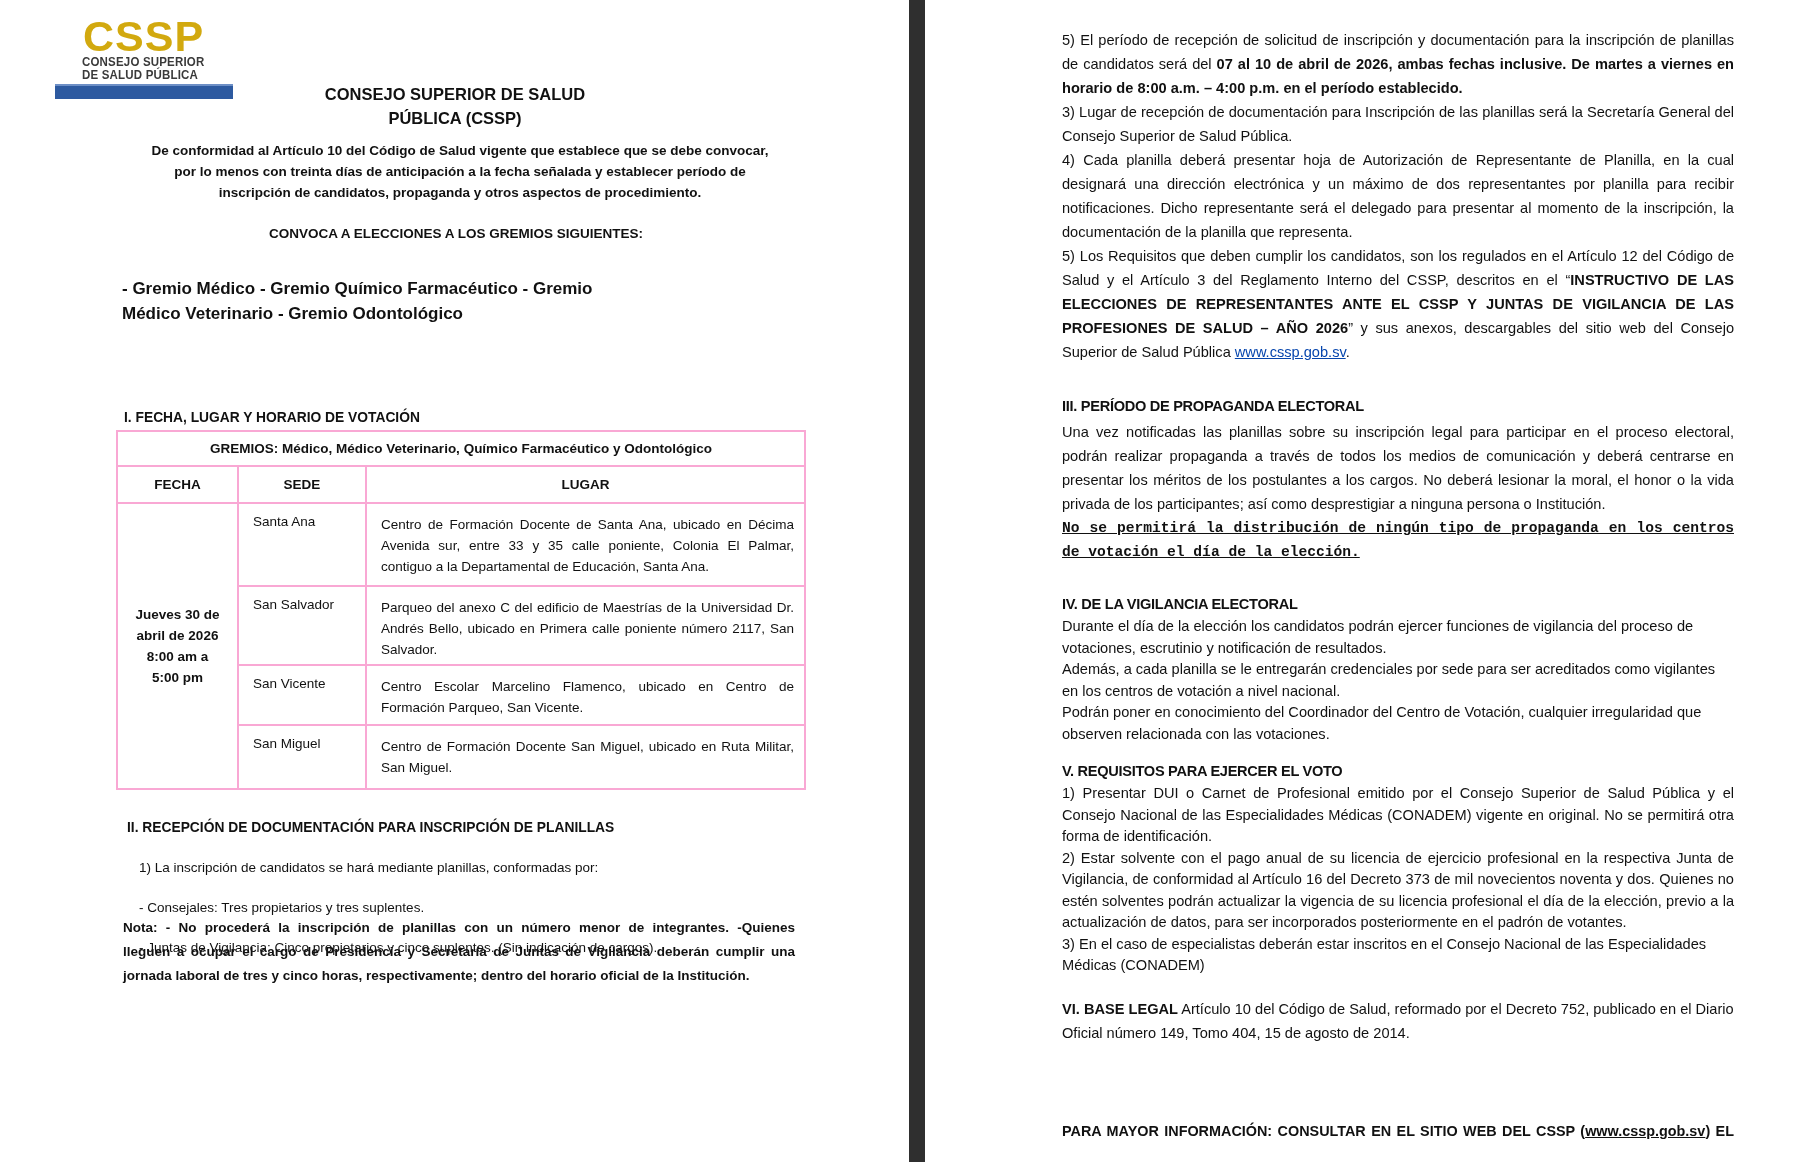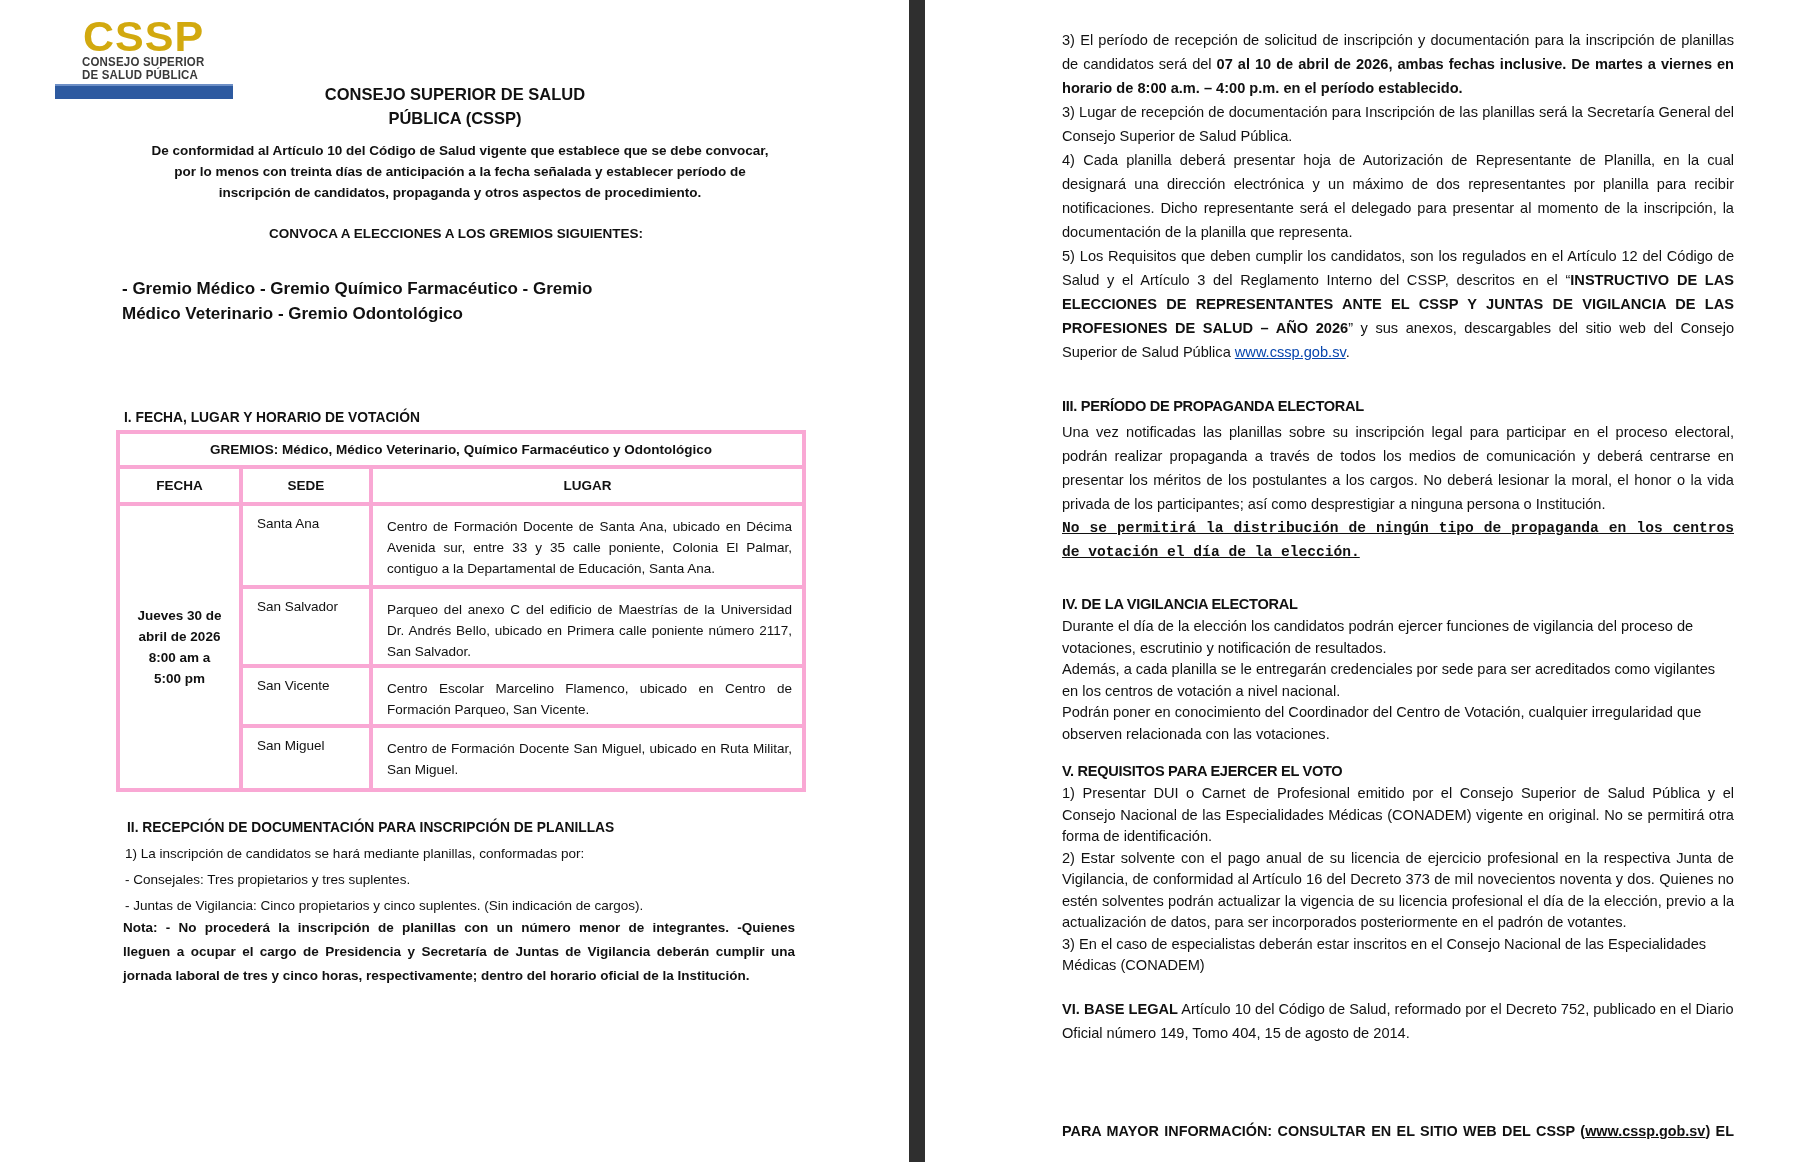--- a/index.html
+++ b/index.html
@@ -28,32 +28,32 @@
   .intro { left:120px; width:680px; font-size:13.5px; line-height:21px; top:140px; }
   .convoca { left:120px; width:672px; font-size:13.5px; top:226px; }
   .gremios { position:absolute; left:122px; width:520px; top:247px; font-size:17px; font-weight:bold; line-height:25px;margin-top:29px; }
   .optar { position:absolute; left:123px; width:672px; top:323px; font-size:13.5px; font-weight:bold; line-height:21px; text-align:justify; }
   .optar span { display:block; }
   .optar .j { text-align-last:justify; }
   .sec-title { position:absolute; font-weight:bold; font-size:13.8px; }
   #sec1 { left:124px; top:410px; }
 
   table.votes { position:absolute; left:116px; top:430px; width:690px; border-collapse:collapse; font-size:13.5px; }
-  table.votes td, table.votes th { border:4px solid #f9a8d4; padding:0; vertical-align:top;margin-top:34px; }
+  table.votes td, table.votes th { border:2px solid #f9a8d4; padding:0; vertical-align:top;margin-top:34px; }
   table.votes th { font-weight:bold; text-align:center; vertical-align:middle; }
   .th-gremios { height:35px; font-weight:bold; }
   .th-cols { height:37px; }
   td.fecha { width:119px; text-align:center; vertical-align:middle !important; font-weight:bold; line-height:21px; }
   td.sede { width:112px; padding:10px 0 0 14px !important; }
   td.lugar { padding:10px 10px 0 14px !important; line-height:21px; text-align:justify; }
   .r1 { height:83px; } .r2 { height:79px; } .r3 { height:60px; } .r4 { height:64px; }
 
   #sec2 { left:127px; top:820px; }
   .left-list { position:absolute; left:123px; width:672px; top:840px; font-size:13.5px; line-height:24px; }
-  .left-list .p { margin:2px; }
+  .left-list .p { margin:16px; }
   .nota { position:absolute; left:123px; width:672px; top:916px; font-size:13.5px; font-weight:bold; line-height:24px; text-align:justify; }
   .nota .j { display:block; text-align-last:justify; }
 
   
   .rt { position:absolute; left:1062px; width:672px; font-family:"Liberation Sans Narrow","Liberation Sans", sans-serif; font-size:14.6px; line-height:24px; text-align:justify; }
   .rt p { margin:0; }
   .rt b { font-weight:bold; }
   .rt a { color:#0645ad; text-decoration:underline; }
   .rh { position:absolute; left:1062px; font-weight:bold; font-size:14.6px; letter-spacing:-0.3px; }
   .u { text-decoration:underline; font-weight:bold;font-family:Liberation Mono, monospace; }
@@ -139,21 +139,21 @@
     <span class="j">lleguen a ocupar el cargo de Presidencia y Secretaría de Juntas de Vigilancia deberán  cumplir una</span>
     <span>jornada laboral de tres y cinco horas, respectivamente; dentro del horario oficial de  la Institución.</span>
   </div>
 </div>
 
 <div class="divider"></div>
 
 <div class="page" id="page-right"></div>
 
 <div class="rt" style="top:28px;">
-  <p><span>3) El período de recepción de solicitud de inscripción y documentación para la inscripción de  planillas de candidatos será del </span><b>07 al 10 de abril de 2026, ambas fechas inclusive. De martes a viernes  en horario de 8:00 a.m. – 4:00 p.m. en el período establecido.</b></p>
+  <p><span>5) El período de recepción de solicitud de inscripción y documentación para la inscripción de  planillas de candidatos será del </span><b>07 al 10 de abril de 2026, ambas fechas inclusive. De martes a viernes  en horario de 8:00 a.m. – 4:00 p.m. en el período establecido.</b></p>
   <p>3) Lugar de recepción de documentación para Inscripción de las planillas será la Secretaría  General del Consejo Superior de Salud Pública.</p>
   <p>4) Cada planilla deberá presentar hoja de Autorización de Representante de Planilla, en la cual designará una dirección electrónica y un máximo de dos representantes por planilla para recibir notificaciones. Dicho representante será el delegado para presentar al momento de la inscripción, la documentación de la planilla que representa.</p>
   <p><span>5) Los Requisitos que deben cumplir los candidatos, son los regulados en el Artículo 12 del  Código de Salud y el Artículo 3 del Reglamento Interno del CSSP, descritos en el “</span><b>INSTRUCTIVO DE  LAS ELECCIONES DE REPRESENTANTES ANTE EL CSSP Y JUNTAS DE VIGILANCIA DE LAS  PROFESIONES DE SALUD – AÑO 2026</b><span>” y sus anexos, descargables del sitio web del Consejo Superior  de Salud Pública </span><a href="#">www.cssp.gob.sv</a><span>.</span></p>
 </div>
 
 <div class="rh" style="top:398px;">III. PERÍODO DE PROPAGANDA ELECTORAL</div>
 <div class="rt" style="top:420px;">
   <p>Una vez notificadas las planillas sobre su inscripción legal para participar en el proceso electoral, podrán realizar propaganda a través de todos los medios de comunicación y deberá centrarse en presentar los méritos de los postulantes a los cargos. No deberá lesionar la moral, el honor o la vida privada de los participantes; así como desprestigiar a ninguna persona o Institución.</p>
   <p class="u">No se permitirá la distribución de ningún tipo de propaganda en los centros de votación el día de la elección.</p>
 </div>

